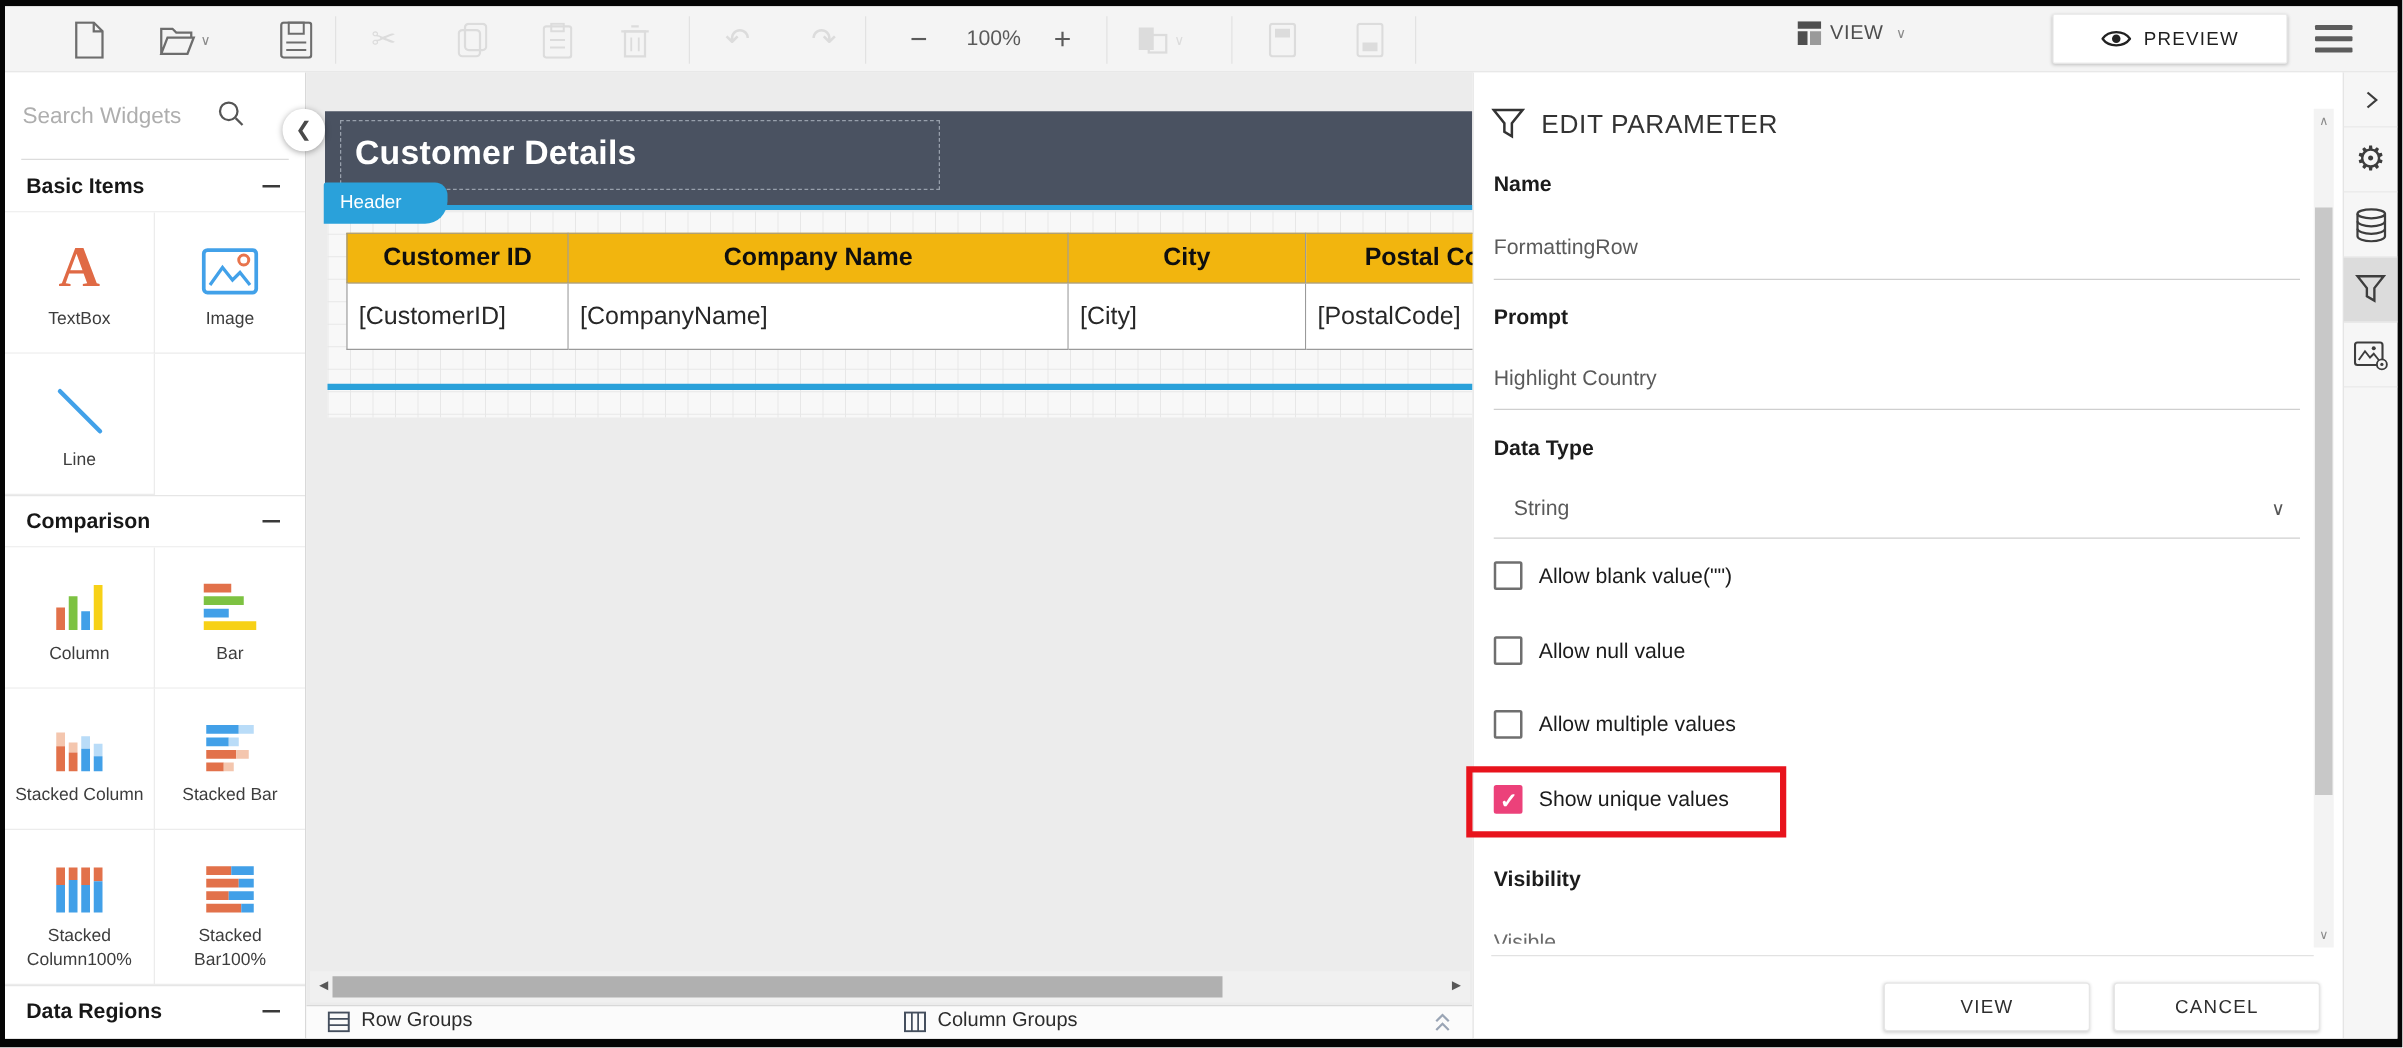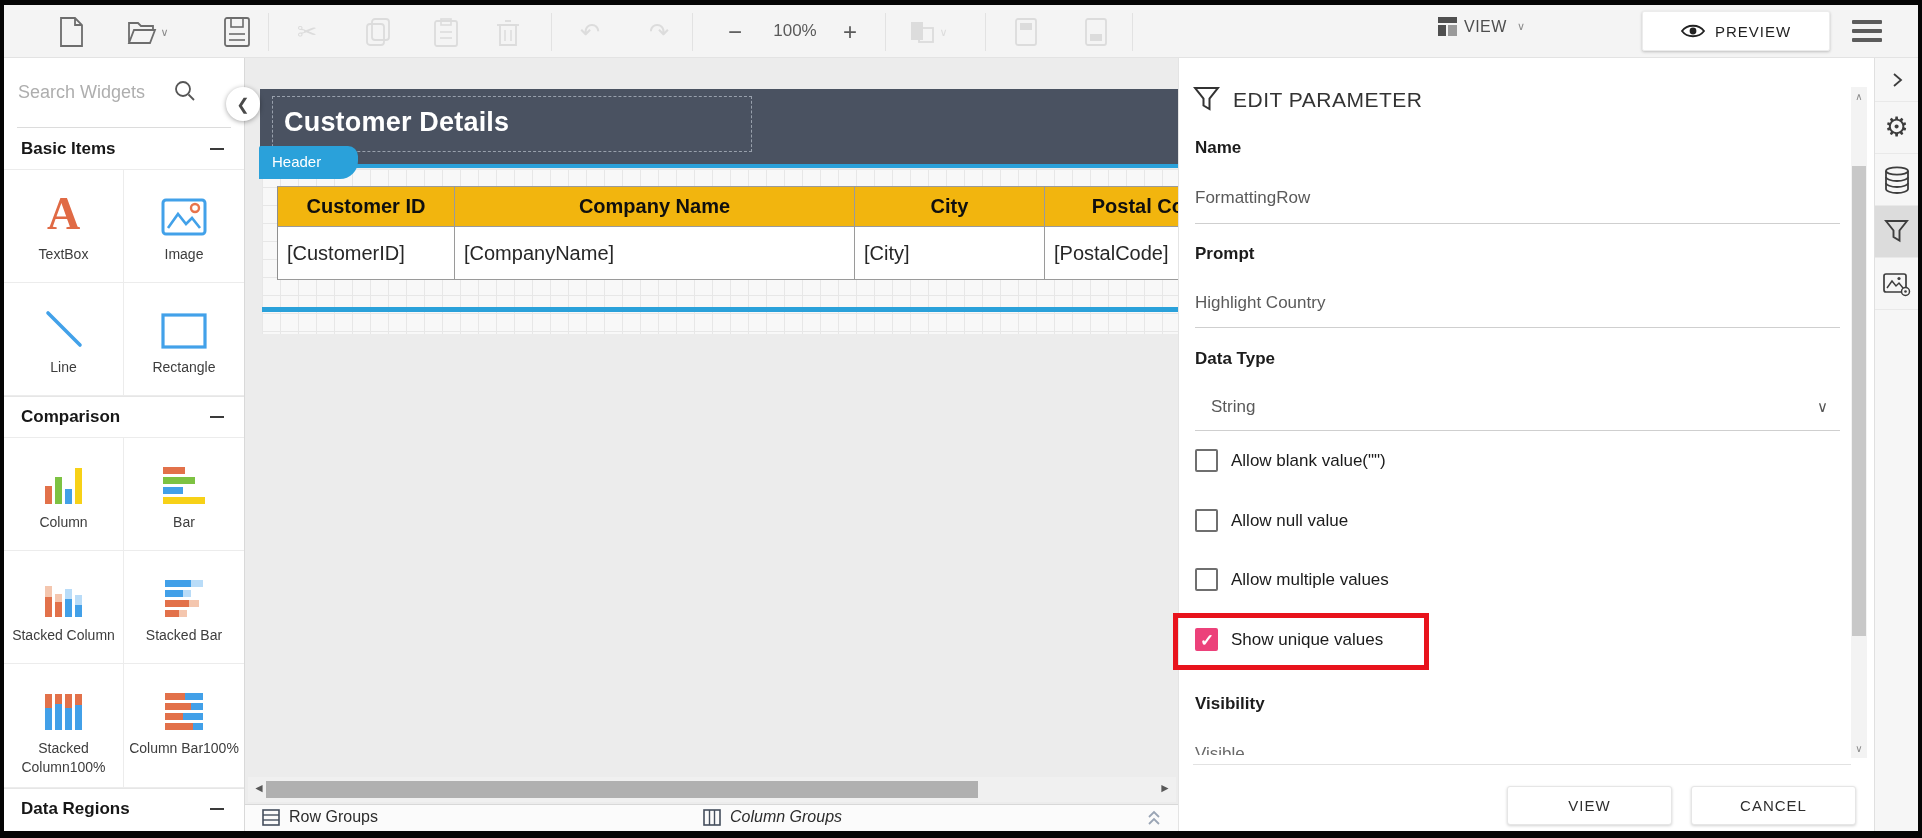--- a/index.html
+++ b/index.html
@@ -250,28 +250,20 @@
           <div class="w-label">Image</div>
         </div>
         <div class="w-item">
           <div class="w-icon">
             <svg width="44" height="40" viewBox="0 0 44 40">
                 <line x1="6" y1="4" x2="38" y2="36" stroke="#42a1e9" stroke-width="3.6" stroke-linecap="round"></line>
               </svg>
           </div>
           <div class="w-label">Line</div>
         </div>
-        <div class="w-item">
-          <div class="w-icon">
-            <svg width="46" height="36" viewBox="0 0 46 36">
-                <rect x="2" y="2" width="42" height="32" fill="#fff" stroke="#42a1e9" stroke-width="3.2"></rect>
-              </svg>
-          </div>
-          <div class="w-label">Rectangle</div>
-        </div>
       </div>
 
       <div class="section-header">
         <span class="section-title">Comparison</span>
         <span class="collapse-dash"></span>
       </div>
       <div class="items-grid">
         <div class="w-item">
           <div class="w-icon">
             <div class="chart-cols">
@@ -377,21 +369,21 @@
               <div class="seg">
                   <div style="width:18px;height:7px;background:#e2714a;"></div>
                   <div style="width:20px;height:7px;background:#42a0e8;"></div>
                 </div>
               <div class="seg">
                   <div style="width:28px;height:7px;background:#e2714a;"></div>
                   <div style="width:10px;height:7px;background:#42a0e8;"></div>
                 </div>
             </div>
           </div>
-          <div class="w-label">Column Bar100%</div>
+          <div class="w-label">Stacked Bar100%</div>
         </div>
       </div>
 
       <div class="section-header">
         <span class="section-title">Data Regions</span>
         <span class="collapse-dash"></span>
       </div>
     </div>
 
     <div class="canvas">
@@ -427,21 +419,21 @@
 
       <div class="grouping-bar">
         <div class="group-item" style="left:17px;">
           <svg width="18" height="17" viewBox="0 0 18 17">
               <rect x="1" y="1" width="16" height="15" fill="none" stroke="#454f5e" stroke-width="1.6"></rect>
               <line x1="1" y1="6" x2="17" y2="6" stroke="#454f5e" stroke-width="1.4"></line>
               <line x1="1" y1="11" x2="17" y2="11" stroke="#454f5e" stroke-width="1.4"></line>
             </svg>
           <span class="group-label">Row Groups</span>
         </div>
-        <div class="group-item" style="left:458px;font-style:italic;">
+        <div class="group-item" style="left:478px;">
           <svg width="18" height="17" viewBox="0 0 18 17">
               <rect x="1" y="1" width="16" height="15" fill="none" stroke="#454f5e" stroke-width="1.6"></rect>
               <line x1="6.5" y1="1" x2="6.5" y2="16" stroke="#454f5e" stroke-width="1.4"></line>
               <line x1="11.5" y1="1" x2="11.5" y2="16" stroke="#454f5e" stroke-width="1.4"></line>
             </svg>
           <span class="group-label">Column Groups</span>
         </div>
         <span class="collapse-chevrons">
           <svg width="16" height="18" viewBox="0 0 16 18">
               <path d="M3 8 L8 3 L13 8" fill="none" stroke="#9aa5b5" stroke-width="1.8"></path>

